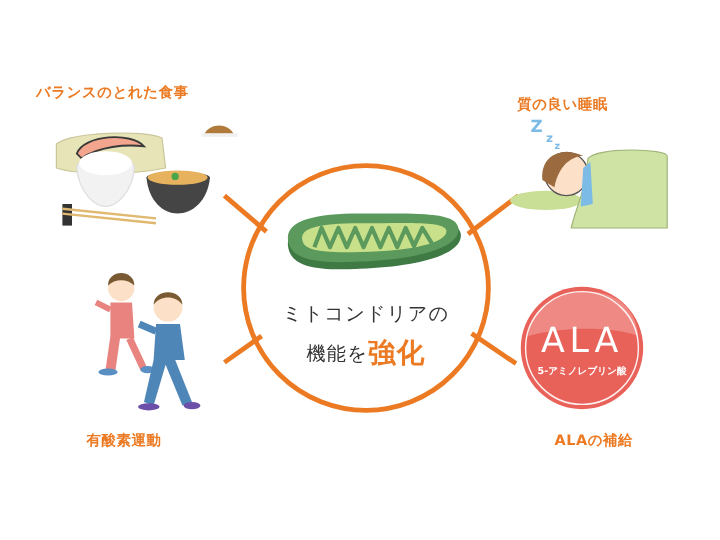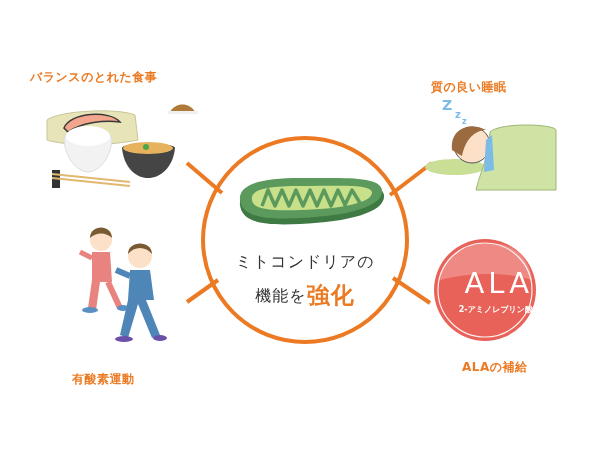--- a/index.html
+++ b/index.html
@@ -2,29 +2,29 @@
 <html><head>
 <meta charset="utf-8">
 <style>
   html, body { margin:0; padding:0; background:#ffffff; }
   body { width:600px; height:450px; position:relative; overflow:hidden;
          font-family:"DejaVu Sans", sans-serif; }
   .label { position:absolute; color:#ec7a23; font-weight:bold; font-size:12px;
            letter-spacing:0.5px; white-space:nowrap; line-height:20px; }
   #lbl-food { left:30px; top:67px; }
   #lbl-sleep { left:431px; top:77px; }
-  #lbl-exercise { left:72px; top:357px;margin-top:12px; }
+  #lbl-exercise { left:72px; top:357px; }
   #lbl-ala { left:462px; top:357px; }
   svg.layer { position:absolute; left:0; top:0; }
   .center-text { position:absolute; left:205px; width:200px; text-align:center;
                  color:#333333; font-size:16px; line-height:20px; }
   #center-line1 { top:252px; letter-spacing:1px; }
   #center-line2 { top:273px; letter-spacing:1px;margin-top:12px; }
   #center-line2 .emph { color:#ec7a23; font-weight:bold; font-size:23px; vertical-align:-2px; }
-  .ala-badge-text { position:absolute; color:#ffffff; text-align:right; }
+  .ala-badge-text { position:absolute; color:#ffffff; text-align:center; }
   #ala-big { left:437px; top:268px; width:96px; font-size:29px; letter-spacing:4px; font-weight:normal; line-height:30px; }
   #ala-small { left:437px; top:305px; width:96px; font-size:8px; font-weight:bold; line-height:10px; }
 </style>
 </head>
 <body>
 
 <svg class="layer" width="600" height="450">
 
   <circle cx="305" cy="240" r="102" fill="none" stroke="#ec7a23" stroke-width="4"></circle>
 
@@ -83,21 +83,21 @@
   </g>
 
   <g>
     <circle cx="485" cy="290" r="51" fill="#e9625a"></circle>
     <circle cx="485" cy="290" r="47" fill="none" stroke="#ffffff" stroke-width="1.2" opacity="0.9"></circle>
     <path d="M440,280 C445,250 470,240 500,244 C520,248 530,262 532,280 C510,272 470,272 440,280 Z" fill="#ffffff" opacity="0.25"></path>
   </g>
 </svg>
 
 <div class="ala-badge-text" id="ala-big">ALA</div>
-<div class="ala-badge-text" id="ala-small">2-アミノレブリン酸</div>
+<div class="ala-badge-text" id="ala-small">5-アミノレブリン酸</div>
 
 <div class="label" id="lbl-food">バランスのとれた食事</div>
 <div class="label" id="lbl-sleep">質の良い睡眠</div>
 <div class="label" id="lbl-exercise">有酸素運動</div>
 <div class="label" id="lbl-ala">ALAの補給</div>
 
 <div class="center-text" id="center-line1">ミトコンドリアの</div>
 <div class="center-text" id="center-line2">
   <span>機能を</span><span class="emph">強化</span>
 </div>

